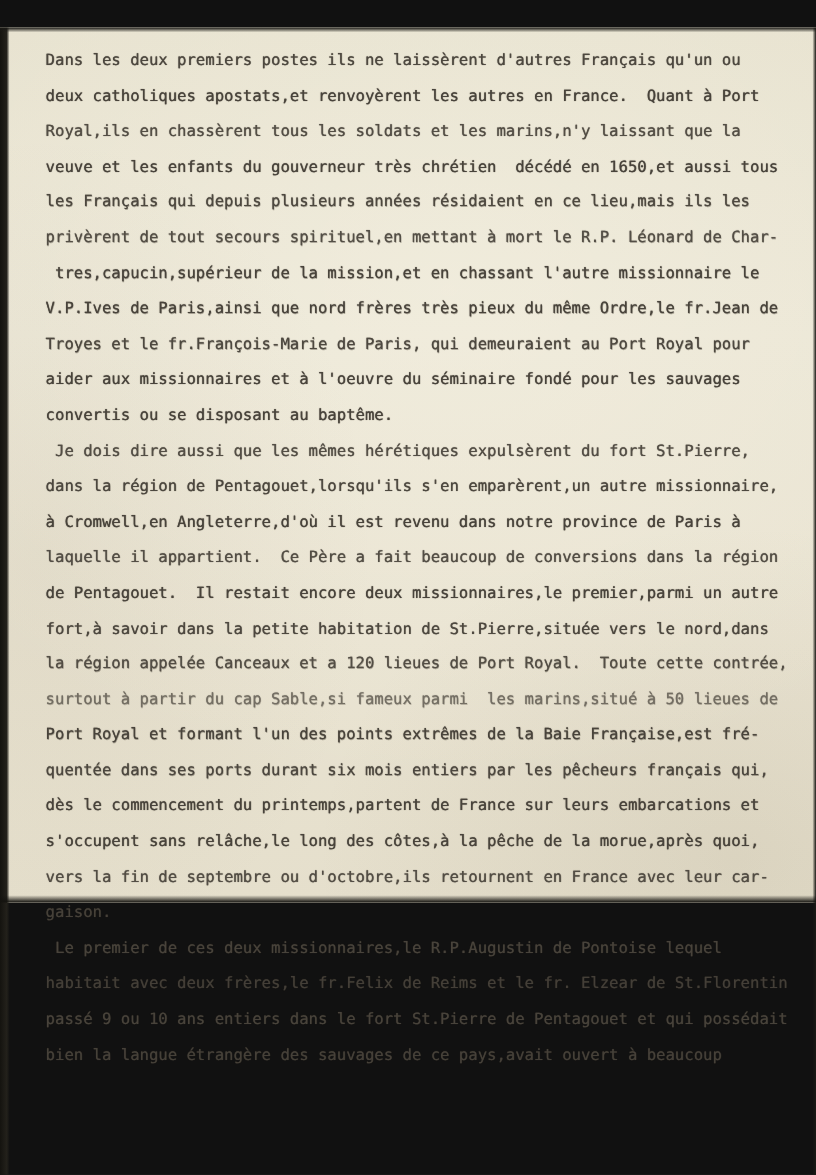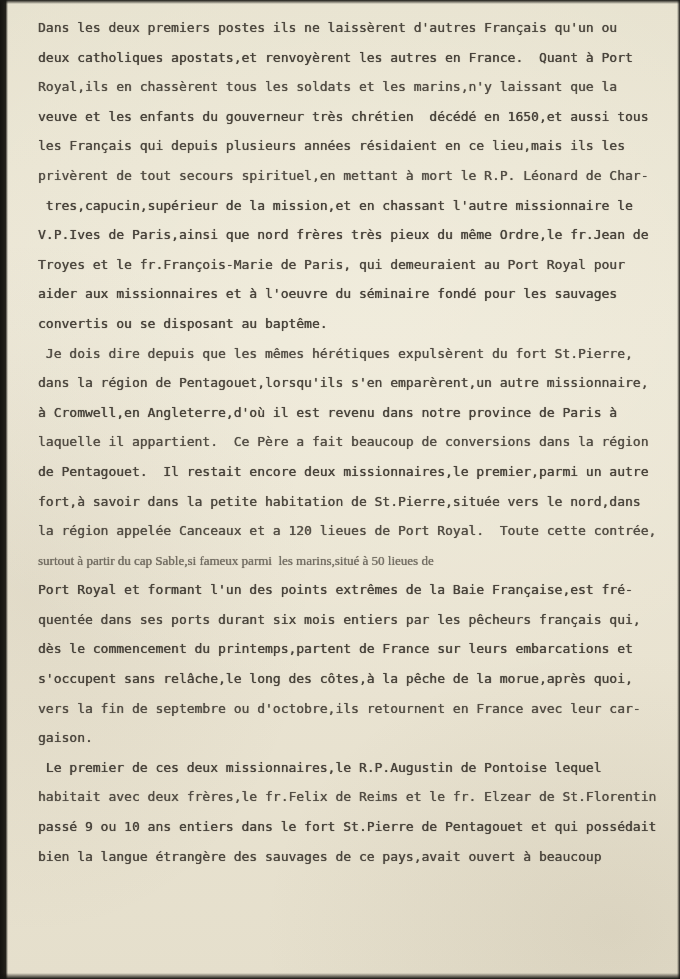--- a/index.html
+++ b/index.html
@@ -7,27 +7,28 @@
     padding: 0;
     width: 680px;
     height: 979px;
     overflow: hidden;
     font-family: "DejaVu Sans Mono", "Liberation Mono", monospace;
     background: #111;
   }
   .scan-page {
     position: relative;
     width: 680px;
-    height: 979px;
+    height: 729px;
     background:
       radial-gradient(ellipse 900px 700px at 55% 30%, rgba(255,252,240,0.28), rgba(0,0,0,0) 60%),
       radial-gradient(ellipse 500px 400px at 90% 95%, rgba(120,105,75,0.10), rgba(0,0,0,0) 70%),
       radial-gradient(ellipse 400px 500px at 5% 60%, rgba(125,110,80,0.08), rgba(0,0,0,0) 70%),
       linear-gradient(180deg, #e7e2cf 0%, #ebe6d5 35%, #e9e3d1 70%, #e5dfcc 100%);
     background-color: var(--paper, #e9e4d2);
+    margin-top: 23px;
   }
   .edge {
     position: absolute;
     background: var(--edge, #1c1b18);
     z-index: 5;
   }
   .edge-left   { left: 0; top: 0; width: 8px; height: 979px;
                  background: linear-gradient(90deg, #14130f 0%, #23211b 70%, rgba(35,33,27,0) 100%); }
   .edge-top    { left: 0; top: 0; width: 680px; height: 4px;
                  background: linear-gradient(180deg, #1a1915 0%, rgba(26,25,21,0) 100%); }
@@ -48,21 +49,21 @@
     line-height: 29.6px;
     font-size: 13px;
     letter-spacing: 0px;
     white-space: pre;
     color: var(--ink, #48433b);
     text-shadow: 0 0 0.8px rgba(66,60,50,0.85), 0.4px 0.4px 0.5px rgba(66,60,50,0.35);
   }
   
   .line:nth-child(3n)   { opacity: 0.93; }
   .line:nth-child(4n+1) { opacity: 0.97; }
-  .line.faded           { opacity: 0.72; font-family: Liberation Serif, serif; }
+  .line.faded           { opacity: 0.72; }
 </style>
 </head>
 <body>
 
 <div class="scan-page">
   <div class="edge edge-left"></div>
   <div class="edge edge-top"></div>
   <div class="edge edge-right"></div>
   <div class="edge edge-bottom"></div>
   <div class="text-body">
@@ -70,21 +71,21 @@
       <div class="line">deux catholiques apostats,et renvoyèrent les autres en France.  Quant à Port</div>
       <div class="line">Royal,ils en chassèrent tous les soldats et les marins,n'y laissant que la</div>
       <div class="line">veuve et les enfants du gouverneur très chrétien  décédé en 1650,et aussi tous</div>
       <div class="line">les Français qui depuis plusieurs années résidaient en ce lieu,mais ils les</div>
       <div class="line">privèrent de tout secours spirituel,en mettant à mort le R.P. Léonard de Char-</div>
       <div class="line"> tres,capucin,supérieur de la mission,et en chassant l'autre missionnaire le</div>
       <div class="line">V.P.Ives de Paris,ainsi que nord frères très pieux du même Ordre,le fr.Jean de</div>
       <div class="line">Troyes et le fr.François-Marie de Paris, qui demeuraient au Port Royal pour</div>
       <div class="line">aider aux missionnaires et à l'oeuvre du séminaire fondé pour les sauvages</div>
       <div class="line">convertis ou se disposant au baptême.</div>
-      <div class="line"> Je dois dire depuis que les mêmes hérétiques expulsèrent du fort St.Pierre,</div>
+      <div class="line"> Je dois dire aussi que les mêmes hérétiques expulsèrent du fort St.Pierre,</div>
       <div class="line">dans la région de Pentagouet,lorsqu'ils s'en emparèrent,un autre missionnaire,</div>
       <div class="line">à Cromwell,en Angleterre,d'où il est revenu dans notre province de Paris à</div>
       <div class="line">laquelle il appartient.  Ce Père a fait beaucoup de conversions dans la région</div>
       <div class="line">de Pentagouet.  Il restait encore deux missionnaires,le premier,parmi un autre</div>
       <div class="line">fort,à savoir dans la petite habitation de St.Pierre,située vers le nord,dans</div>
       <div class="line">la région appelée Canceaux et a 120 lieues de Port Royal.  Toute cette contrée,</div>
       <div class="line faded">surtout à partir du cap Sable,si fameux parmi  les marins,situé à 50 lieues de</div>
       <div class="line">Port Royal et formant l'un des points extrêmes de la Baie Française,est fré-</div>
       <div class="line">quentée dans ses ports durant six mois entiers par les pêcheurs français qui,</div>
       <div class="line">dès le commencement du printemps,partent de France sur leurs embarcations et</div>

